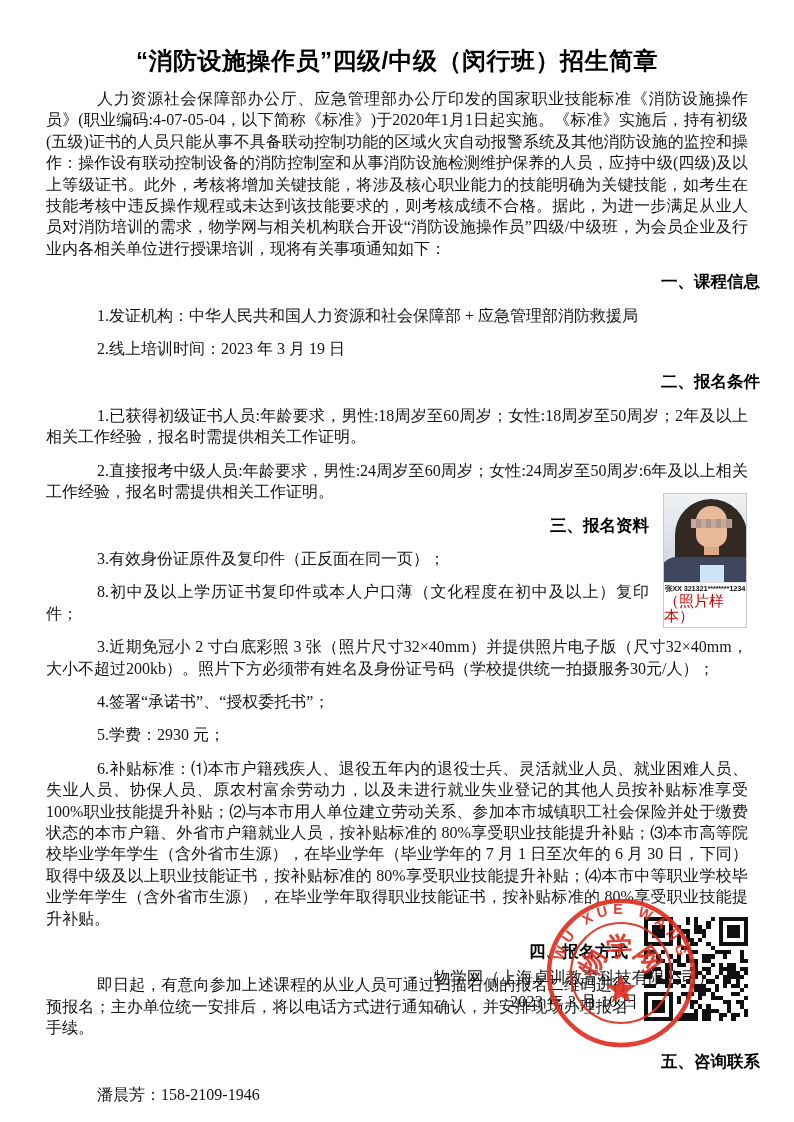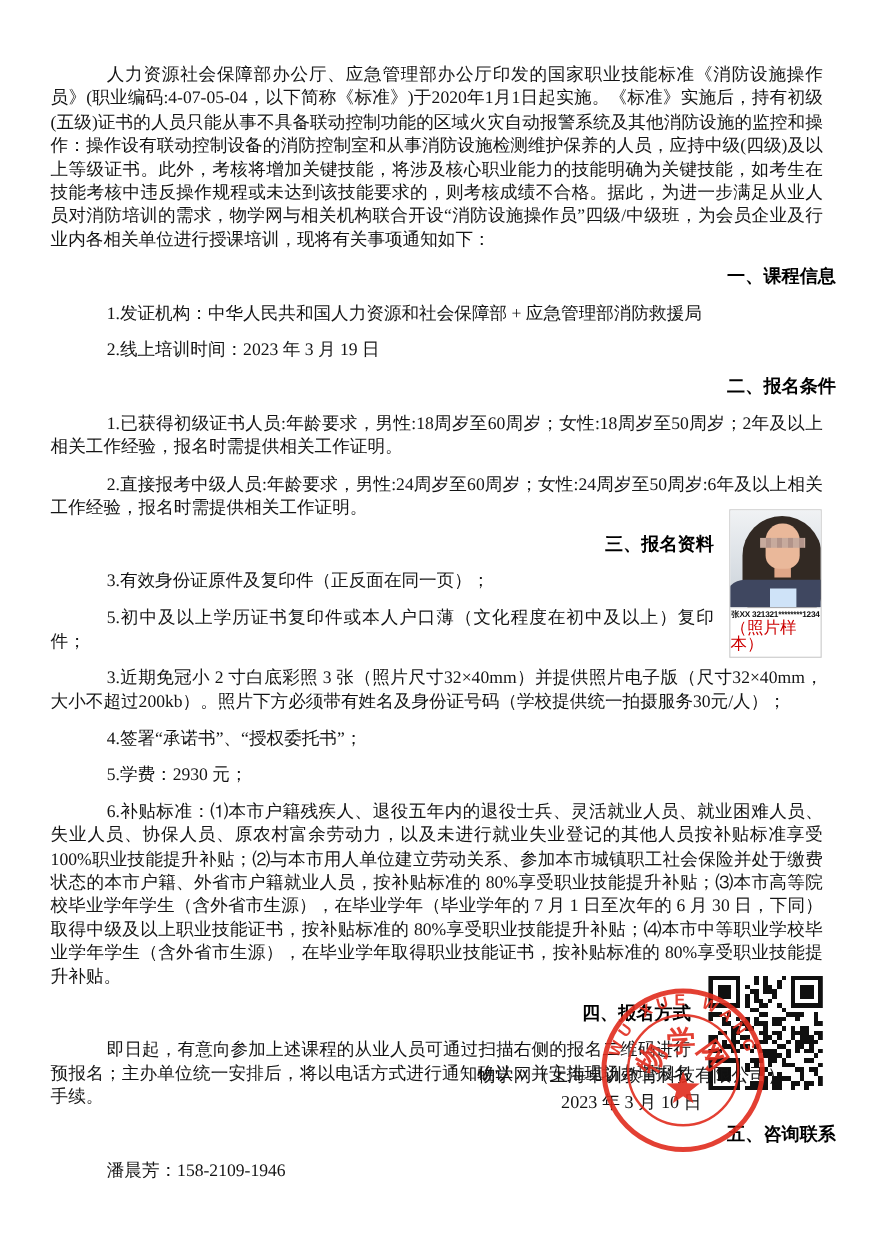--- a/index.html
+++ b/index.html
@@ -48,20 +48,21 @@
   
   .stamp{position:absolute;left:543px;top:895px;width:156px;height:156px;opacity:.9;
         pointer-events:none;}
   .stamp text{font-family:"Liberation Sans","DejaVu Sans",sans-serif;font-weight:700;}
 </style>
 </head>
 <body>
 
 <div class="page">
 
+  <h1 class="doc-title">“消防设施操作员”四级/中级（闵行班）招生简章</h1>
 
   <p class="body-p">人力资源社会保障部办公厅、应急管理部办公厅印发的国家职业技能标准《消防设施操作员》(职业编码:4-07-05-04，以下简称《标准》)于2020年1月1日起实施。《标准》实施后，持有初级(五级)证书的人员只能从事不具备联动控制功能的区域火灾自动报警系统及其他消防设施的监控和操作：操作设有联动控制设备的消防控制室和从事消防设施检测维护保养的人员，应持中级(四级)及以上等级证书。此外，考核将增加关键技能，将涉及核心职业能力的技能明确为关键技能，如考生在技能考核中违反操作规程或未达到该技能要求的，则考核成绩不合格。据此，为进一步满足从业人员对消防培训的需求，物学网与相关机构联合开设“消防设施操作员”四级/中级班，为会员企业及行业内各相关单位进行授课培训，现将有关事项通知如下：</p>
 
   <section>
     <h2 class="sec-h">一、课程信息</h2>
     <p class="body-p">1.发证机构：中华人民共和国人力资源和社会保障部 + 应急管理部消防救援局</p>
     <p class="body-p">2.线上培训时间：2023 年 3 月 19 日</p>
   </section>
 
   <section>
@@ -78,21 +79,21 @@
         <div class="face"></div>
         <div class="mosaic"></div>
         <div class="shoulders"></div>
         <div class="shirt"></div>
       </div>
       <div class="photo-id">张XX 321321********1234</div>
       <div class="photo-sample">（照片样本）</div>
     </div>
     <h2 class="sec-h">三、报名资料</h2>
     <p class="body-p">3.有效身份证原件及复印件（正反面在同一页）；</p>
-    <p class="body-p">5.初中及以上学历证书复印件或本人户口薄（文化程度在初中及以上）复印件；</p>
+    <p class="body-p">8.初中及以上学历证书复印件或本人户口薄（文化程度在初中及以上）复印件；</p>
     <p class="body-p">3.近期免冠小 2 寸白底彩照 3 张（照片尺寸32×40mm）并提供照片电子版（尺寸32×40mm，大小不超过200kb）。照片下方必须带有姓名及身份证号码（学校提供统一拍摄服务30元/人）；</p>
     <p class="body-p">4.签署“承诺书”、“授权委托书”；</p>
     <p class="body-p">5.学费：2930 元；</p>
     <p class="body-p">6.补贴标准：⑴本市户籍残疾人、退役五年内的退役士兵、灵活就业人员、就业困难人员、失业人员、协保人员、原农村富余劳动力，以及未进行就业失业登记的其他人员按补贴标准享受 100%职业技能提升补贴；⑵与本市用人单位建立劳动关系、参加本市城镇职工社会保险并处于缴费状态的本市户籍、外省市户籍就业人员，按补贴标准的 80%享受职业技能提升补贴；⑶本市高等院校毕业学年学生（含外省市生源），在毕业学年（毕业学年的 7 月 1 日至次年的 6 月 30 日，下同）取得中级及以上职业技能证书，按补贴标准的 80%享受职业技能提升补贴；⑷本市中等职业学校毕业学年学生（含外省市生源），在毕业学年取得职业技能证书，按补贴标准的 80%享受职业技能提升补贴。</p>
   </section>
 
   <section>
     <div class="qr-card">
         <svg xmlns="http://www.w3.org/2000/svg" width="104" height="104" viewBox="0 0 100 100" fill="#101010" shape-rendering="crispEdges">
           <rect x="0" y="0" width="4" height="4"></rect>

